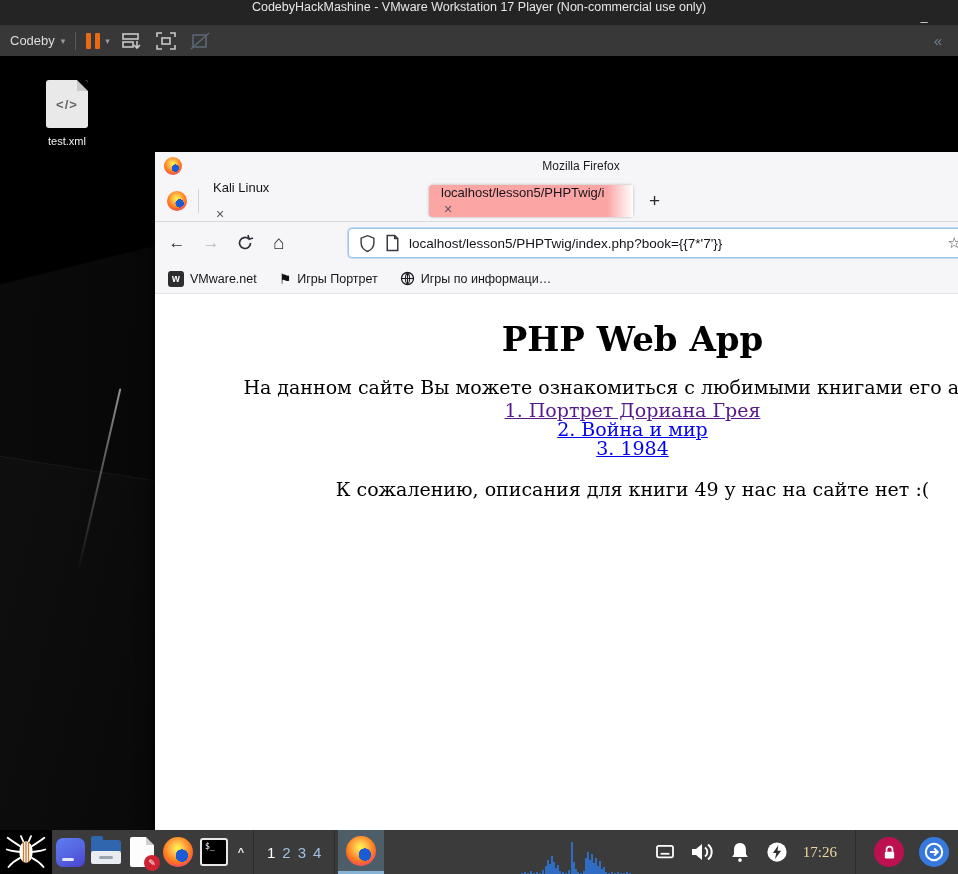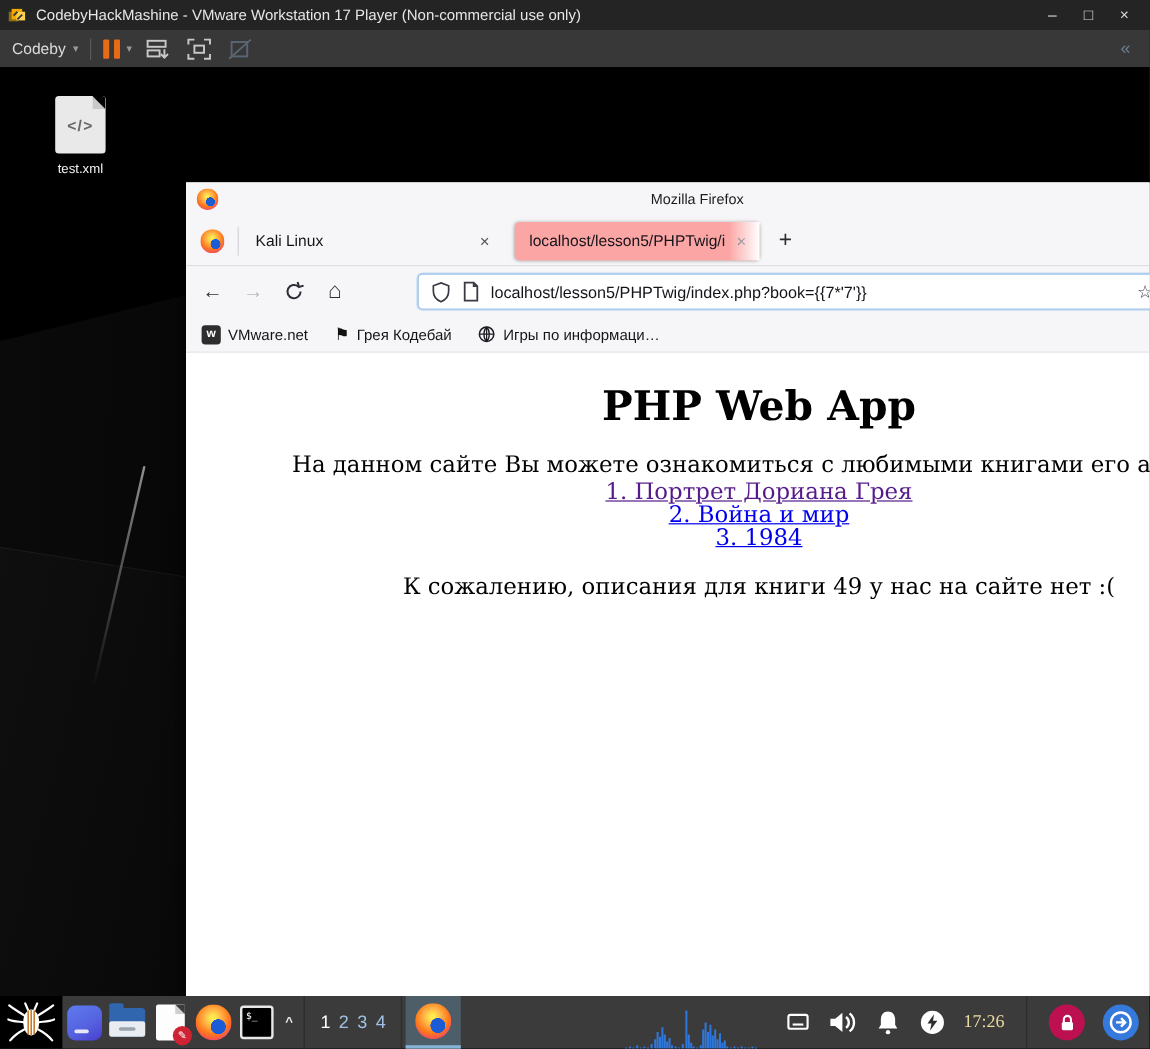--- a/index.html
+++ b/index.html
@@ -1,21 +1,21 @@
 <!DOCTYPE html>
 <html><head>
 <meta charset="utf-8">
 <style>
   * { margin:0; padding:0; box-sizing:border-box; }
   html,body { width:958px; height:874px; overflow:hidden; background:#000;
               font-family:"Liberation Sans","DejaVu Sans",sans-serif; }
 
   
   #vm-titlebar { position:absolute; top:0; left:0; right:0; height:25px; background:#242424;
-    display:flex; align-items:center; padding:0 6px; color:#e6e6e6; font-size:12.5px; }
+    display:flex; align-items:center; padding:0 19px; color:#e6e6e6; font-size:12.5px;flex-direction:column; }
   #vm-titlebar .vm-logo { width:17px; height:16px; margin-right:7px; }
   .winctl { width:30px; text-align:center; color:#d9d9d9; font-size:13px; cursor:default; }
   #vm-toolbar { position:absolute; top:25px; left:0; right:0; height:31px; background:#383838;
     display:flex; align-items:center; padding:0 10px; gap:10px; color:#dcdcdc; font-size:13px; }
   .tb-sep-v { width:1px; height:18px; background:#5a5a5a; }
   .caret { font-size:9px; color:#9a9a9a; }
   .pause-bars { display:flex; gap:4px; }
   .pause-bars i { display:block; width:5px; height:16px; background:#e86a17; border-radius:1px; }
   .vm-ico { width:24px; height:22px; }
   .collapse { margin-left:auto; margin-right:8px; color:#6f8091; font-size:15px; letter-spacing:-2px; }
@@ -44,21 +44,21 @@
   #ff-window { position:absolute; left:155px; top:96px; width:955px; bottom:44px; background:#fff;
     box-shadow:-3px 0 12px rgba(0,0,0,.65); color:#15141a; }
   #ff-titlebar { position:relative; height:28px; background:#f6f6f8; }
   #ff-titlebar .fficon { position:absolute; left:9px; top:5px; width:18px; height:18px; }
   #ff-wintitle { position:absolute; left:426px; top:50%; transform:translate(-50%,-50%);
     font-weight:normal; font-size:12px; color:#1b1b21; white-space:nowrap; }
   #ff-tabbar { height:42px; background:#f6f6f8; border-bottom:1px solid #d8d8de;
     display:flex; align-items:center; padding:0 6px; }
   #ff-tabbar .fficon { width:20px; height:20px; margin:0 11px 0 6px; }
   .tabstrip-sep { width:1px; height:24px; background:#d2d2d9; }
-  .tab { display:flex; align-items:center; width:222px; padding:0 10px 0 14px; font-size:13px; height:42px; }
+  .tab { display:flex; width:222px; padding:0 10px 0 14px; font-size:13px; height:42px;flex-direction:column; }
   .tab-label { flex:1; white-space:nowrap; overflow:hidden; }
   .tab-close { color:#55555f; font-size:14px; padding:0 3px; }
   .tab.active { position:relative; height:32px; width:204px; margin-left:8px; background:#fca5a5;
     border-radius:4px; box-shadow:0 0 3px rgba(0,0,0,.3); padding:0 8px 0 12px; }
   .tab.active .tab-label { position:relative; }
   .fade-r { position:absolute; right:0; top:0; bottom:0; width:26px;
     background:linear-gradient(to right,rgba(255,255,255,0),#fff); }
   .newtab { font-size:19px; color:#2b2b33; margin-left:16px; font-weight:300; }
 
   #ff-navbar { height:42px; background:#f6f6f8; display:flex; align-items:center; padding:0 8px; }
@@ -235,21 +235,21 @@
       </svg>
     </div>
 
     <div id="ff-bookmarks">
       <span class="bm">
         <span class="bm-codeby">w</span>
         <span>VMware.net</span>
       </span>
       <span class="bm">
         <span class="bm-flag">⚑</span>
-        <span>Грея Кодебай</span>
+        <span>Игры Портрет</span>
       </span>
       <span class="bm">
         <svg width="15" height="15" viewBox="0 0 20 20">
           <circle cx="10" cy="10" r="8" fill="none" stroke="#1c1c22" stroke-width="1.7"></circle>
           <path d="M2 10 H18 M10 2 V18 M10 2 C6 6 6 14 10 18 M10 2 C14 6 14 14 10 18" fill="none" stroke="#1c1c22" stroke-width="1.4"></path>
         </svg>
         <span>Игры по информаци…</span>
       </span>
     </div>
 

